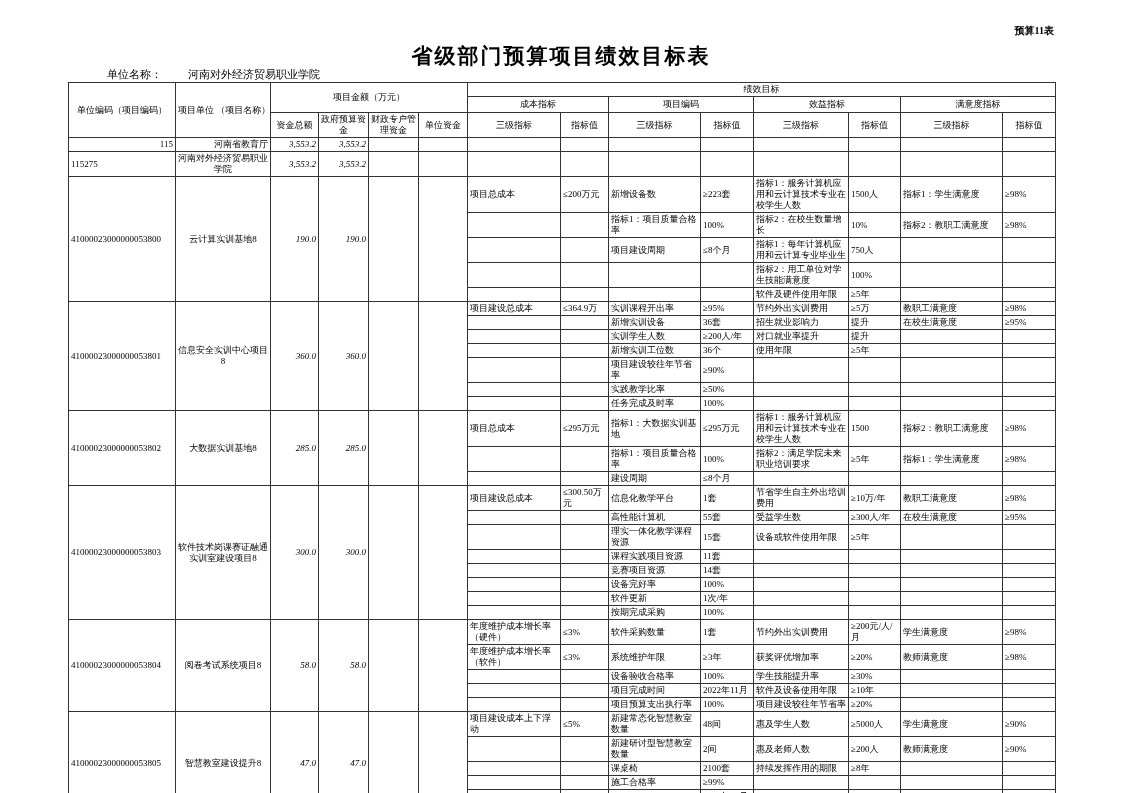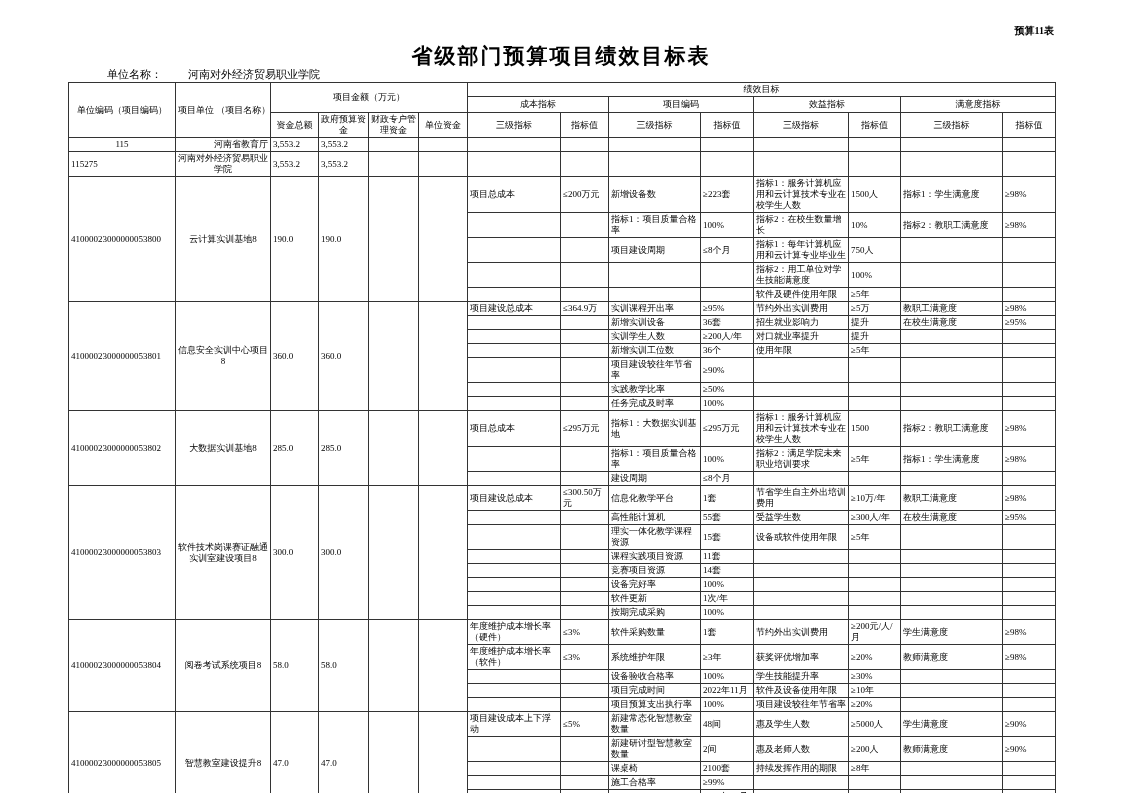--- a/index.html
+++ b/index.html
@@ -14,24 +14,24 @@
   table.budget{position:absolute;top:82px;left:68px;width:987px;
                border-collapse:collapse;table-layout:fixed;font-size:9px;line-height:11px;}
   table.budget th,table.budget td{border:1px solid #333;padding:1px 2px;
                vertical-align:middle;font-weight:normal;word-break:break-all;}
   table.budget th{text-align:center;}
   th.nw{white-space:nowrap;padding:1px 0;}
   thead tr.h1 th{height:11px;}
   thead tr.h2 th{height:13px;}
   thead tr.h3 th{height:19px;}
   td.code{text-align:left;}
-  td.code.left{text-align:center;}
+  td.code.left{text-align:right;}
   td.name{text-align:center;}
   td.name.left{text-align:right;}
-  td.amt{padding-right:3px;}
+  td.amt{text-align:right;padding-right:3px;font-style:italic;}
   td.ind{text-align:left;}
   td.val{text-align:left;}
   tbody tr{height:13px;}
 </style>
 </head>
 <body>
 
 <div class="page">
   <div class="form-code">预算11表</div>
   <div class="doc-title">省级部门预算项目绩效目标表</div>

